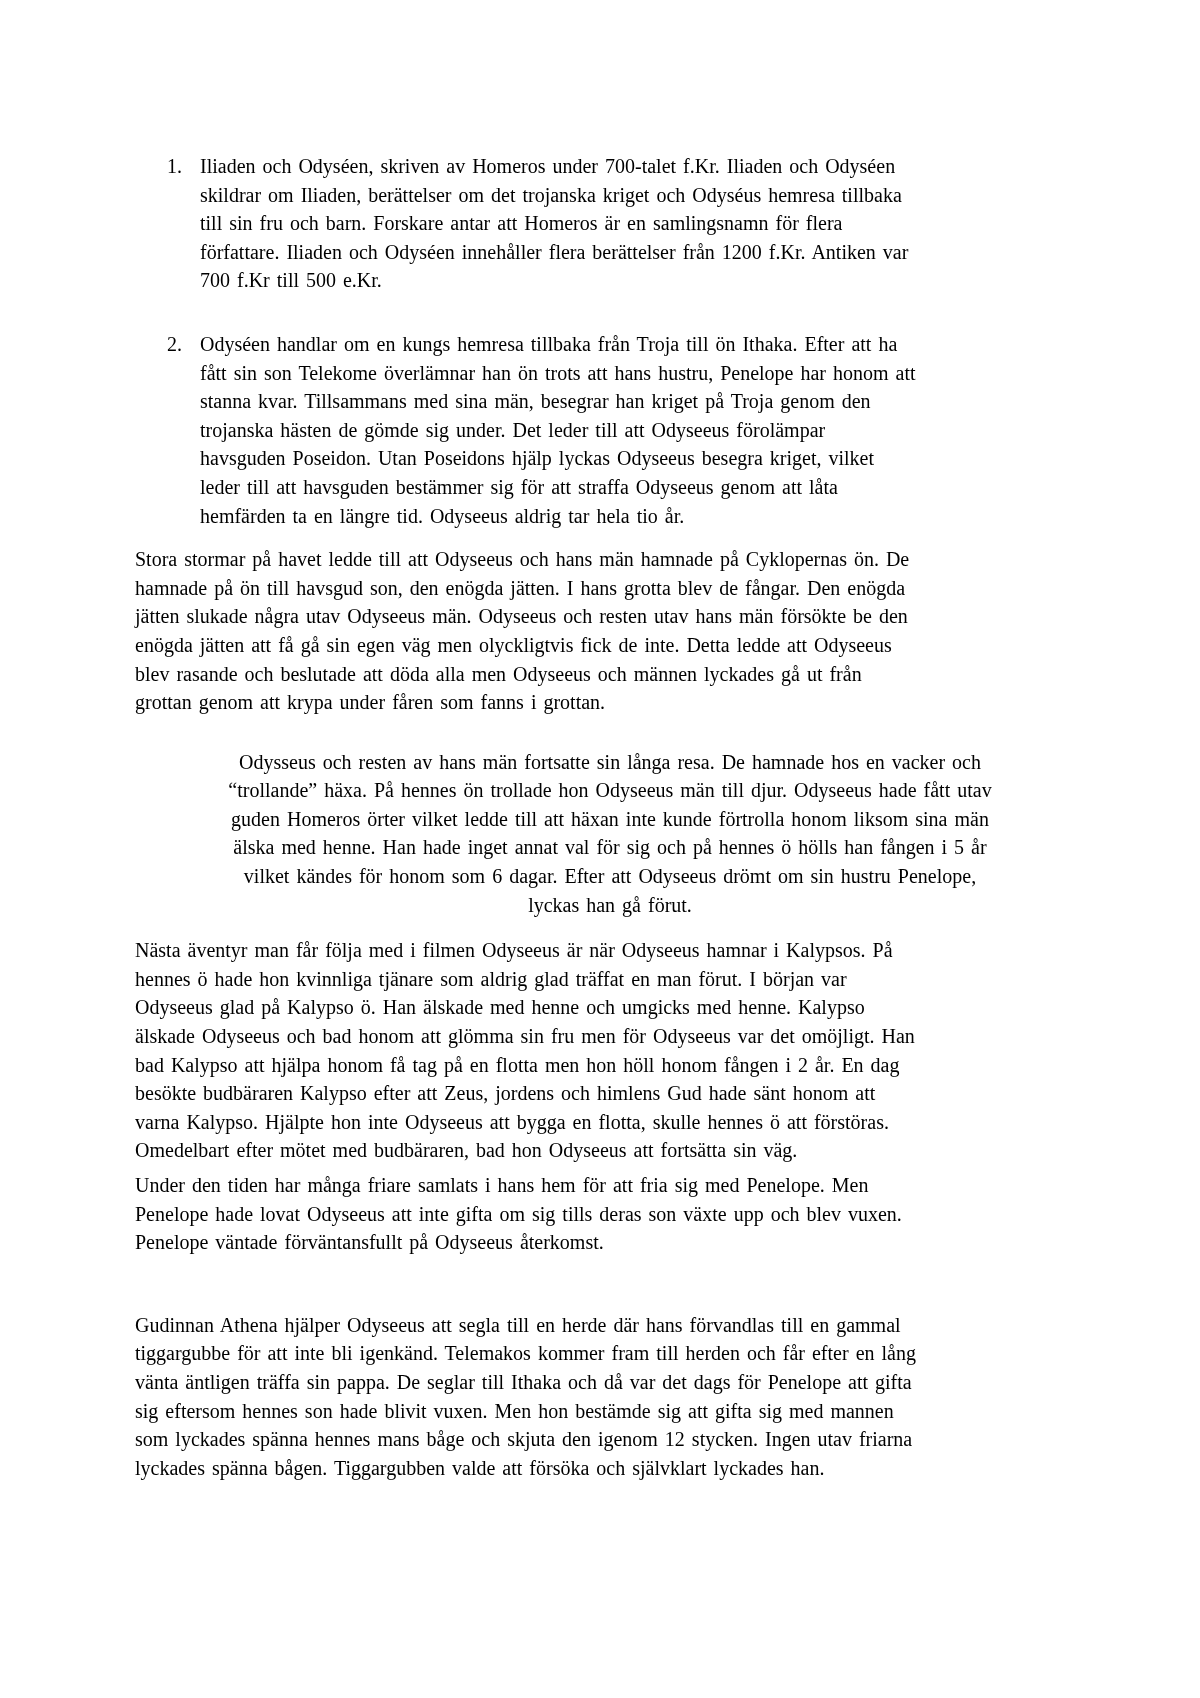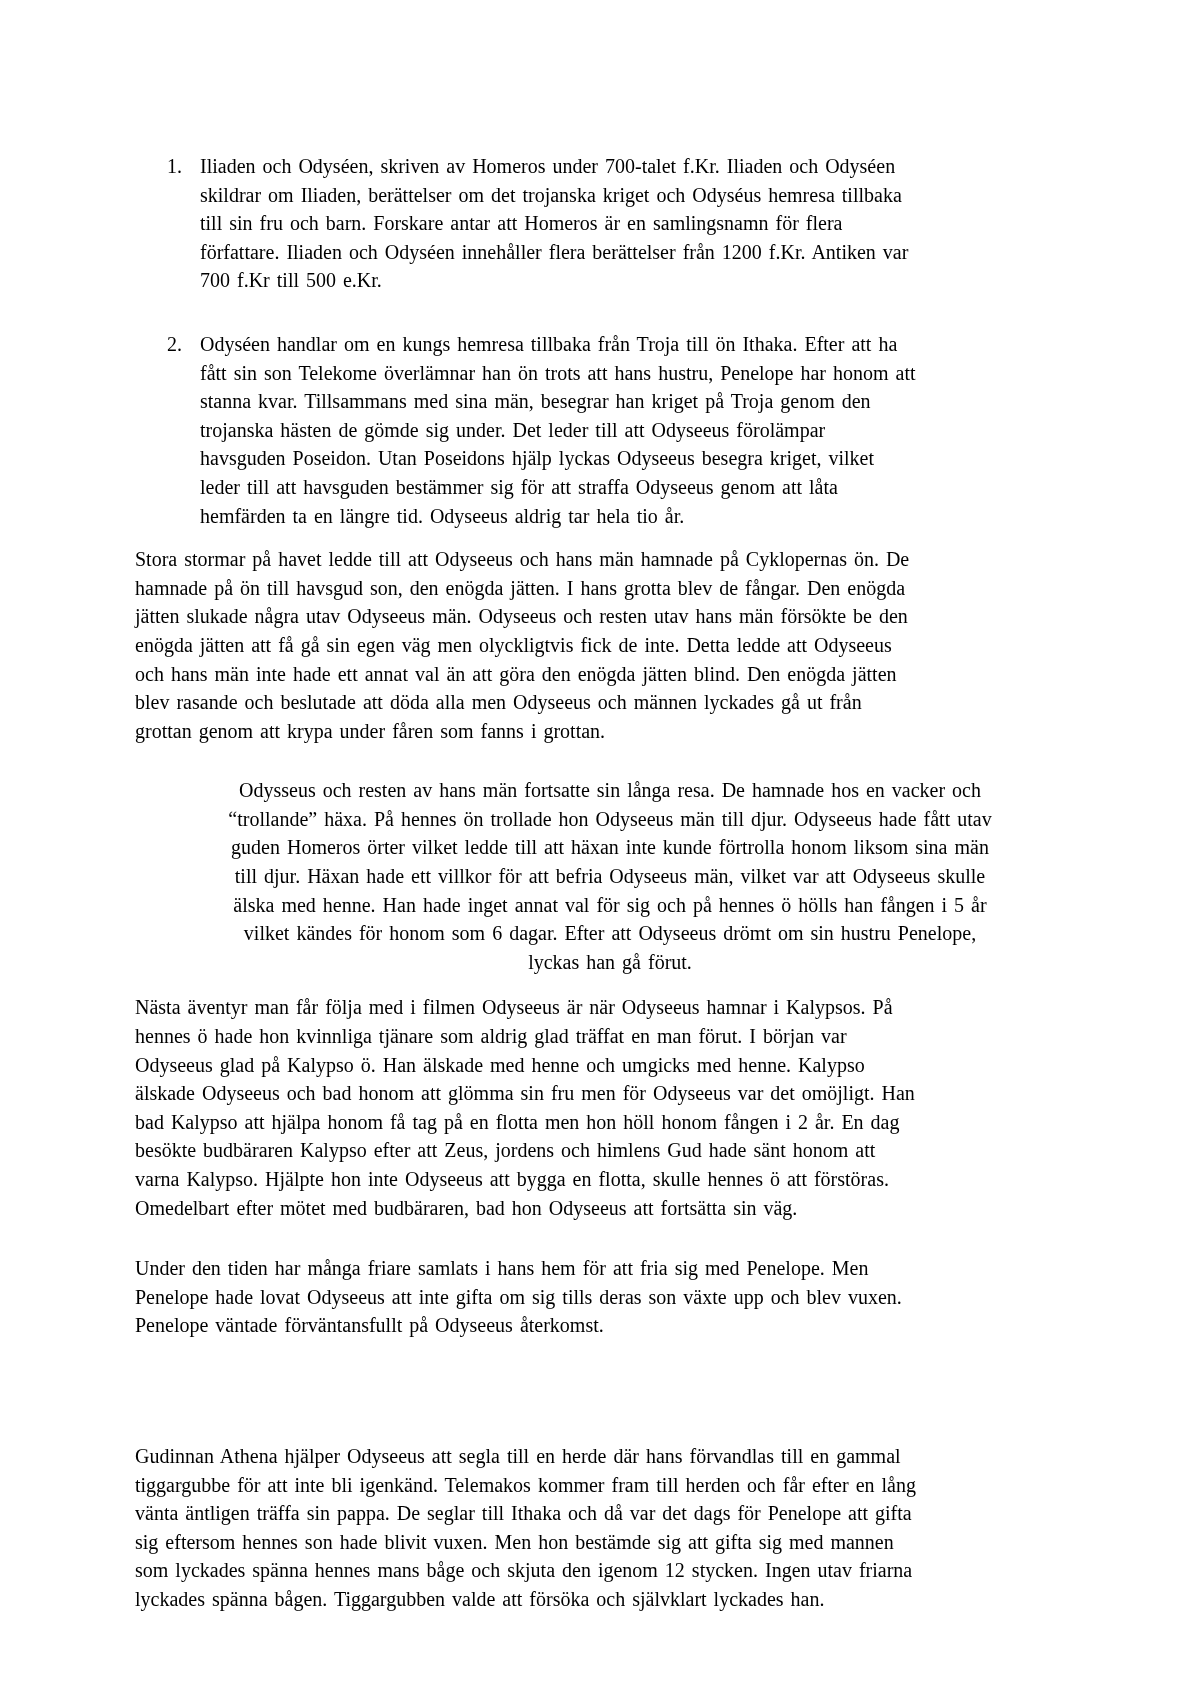--- a/index.html
+++ b/index.html
@@ -37,22 +37,22 @@
     top: 0;
   }
   .line {
     white-space: nowrap;
   }
   
   #doc > .block:nth-child(1) { margin-bottom: 35px; }
   #doc > .block:nth-child(2) { margin-bottom: 15px; }
   #doc > .block:nth-child(3) { margin-bottom: 31px; }
   #doc > .block:nth-child(4) { margin-bottom: 17px; text-align: center; }
-  #doc > .block:nth-child(5) { margin-bottom: 32px; }
-  #doc > .block:nth-child(6) { margin-bottom: 102px; }
+  #doc > .block:nth-child(5) { margin-bottom: 6px; }
+  #doc > .block:nth-child(6) { margin-bottom: 54px; }
 </style>
 </head>
 <body>
 
 <div class="page">
   <div class="content" id="doc">
       <div class="block list-item">
         <span class="marker">1.</span>
         <div class="line">Iliaden och Odyséen, skriven av Homeros under 700-talet f.Kr. Iliaden och Odyséen</div>
         <div class="line">skildrar om Iliaden, berättelser om det trojanska kriget och Odyséus hemresa tillbaka</div>
@@ -68,29 +68,27 @@
         <div class="line">trojanska hästen de gömde sig under. Det leder till att Odyseeus förolämpar</div>
         <div class="line">havsguden Poseidon. Utan Poseidons hjälp lyckas Odyseeus besegra kriget, vilket</div>
         <div class="line">leder till att havsguden bestämmer sig för att straffa Odyseeus genom att låta</div>
         <div class="line">hemfärden ta en längre tid. Odyseeus aldrig tar hela tio år.</div>
       </div>
       <div class="block">
         <div class="line">Stora stormar på havet ledde till att Odyseeus och hans män hamnade på Cyklopernas ön. De</div>
         <div class="line">hamnade på ön till havsgud son, den enögda jätten. I hans grotta blev de fångar. Den enögda</div>
         <div class="line">jätten slukade några utav Odyseeus män. Odyseeus och resten utav hans män försökte be den</div>
         <div class="line">enögda jätten att få gå sin egen väg men olyckligtvis fick de inte. Detta ledde att Odyseeus</div>
-        <div class="line">och hans män inte hade ett annat val än att göra den enögda jätten blind. Den enögda jätten</div>
         <div class="line">blev rasande och beslutade att döda alla men Odyseeus och männen lyckades gå ut från</div>
         <div class="line">grottan genom att krypa under fåren som fanns i grottan.</div>
       </div>
       <div class="block">
         <div class="line">Odysseus och resten av hans män fortsatte sin långa resa. De hamnade hos en vacker och</div>
         <div class="line">“trollande” häxa. På hennes ön trollade hon Odyseeus män till djur. Odyseeus hade fått utav</div>
         <div class="line">guden Homeros örter vilket ledde till att häxan inte kunde förtrolla honom liksom sina män</div>
-        <div class="line">till djur. Häxan hade ett villkor för att befria Odyseeus män, vilket var att Odyseeus skulle</div>
         <div class="line">älska med henne. Han hade inget annat val för sig och på hennes ö hölls han fången i 5 år</div>
         <div class="line">vilket kändes för honom som 6 dagar. Efter att Odyseeus drömt om sin hustru Penelope,</div>
         <div class="line">lyckas han gå förut.</div>
       </div>
       <div class="block">
         <div class="line">Nästa äventyr man får följa med i filmen Odyseeus är när Odyseeus hamnar i Kalypsos. På</div>
         <div class="line">hennes ö hade hon kvinnliga tjänare som aldrig glad träffat en man förut. I början var</div>
         <div class="line">Odyseeus glad på Kalypso ö. Han älskade med henne och umgicks med henne. Kalypso</div>
         <div class="line">älskade Odyseeus och bad honom att glömma sin fru men för Odyseeus var det omöjligt. Han</div>
         <div class="line">bad Kalypso att hjälpa honom få tag på en flotta men hon höll honom fången i 2 år. En dag</div>

